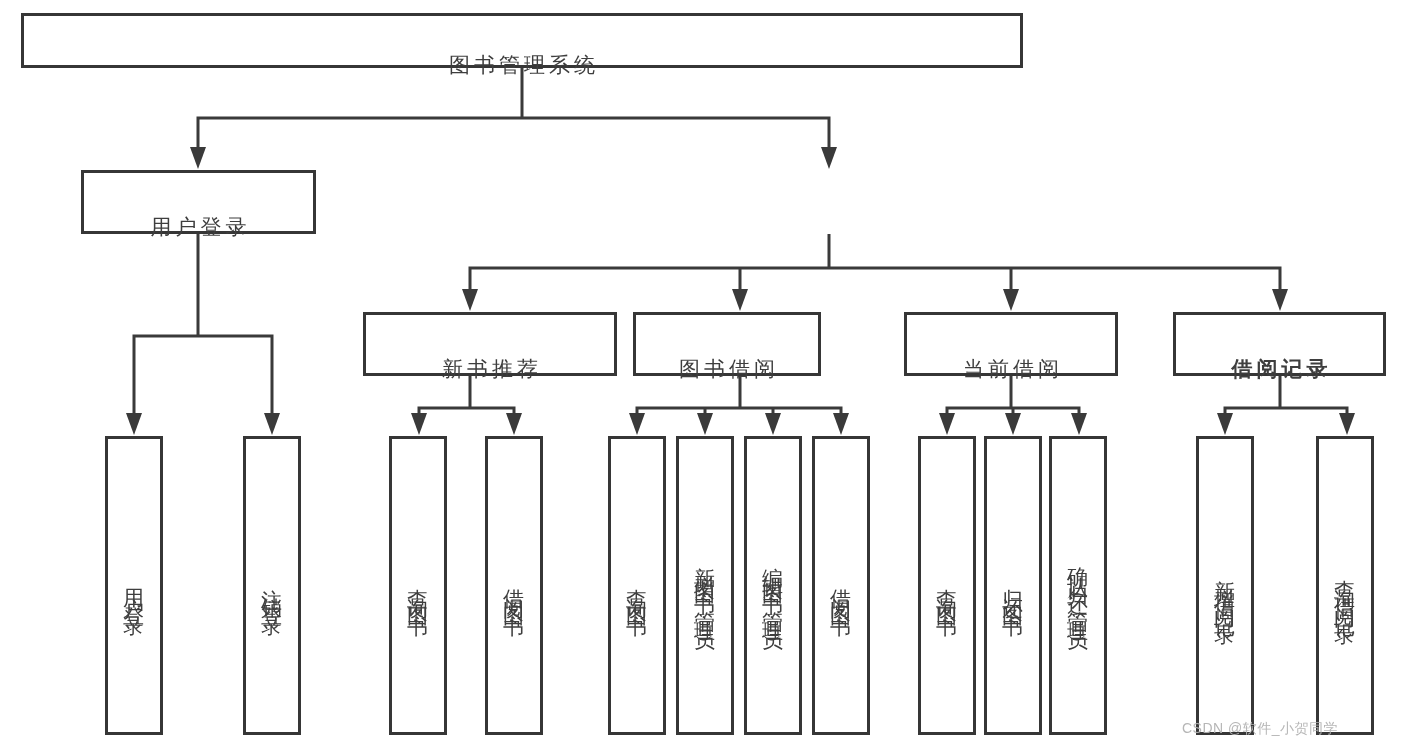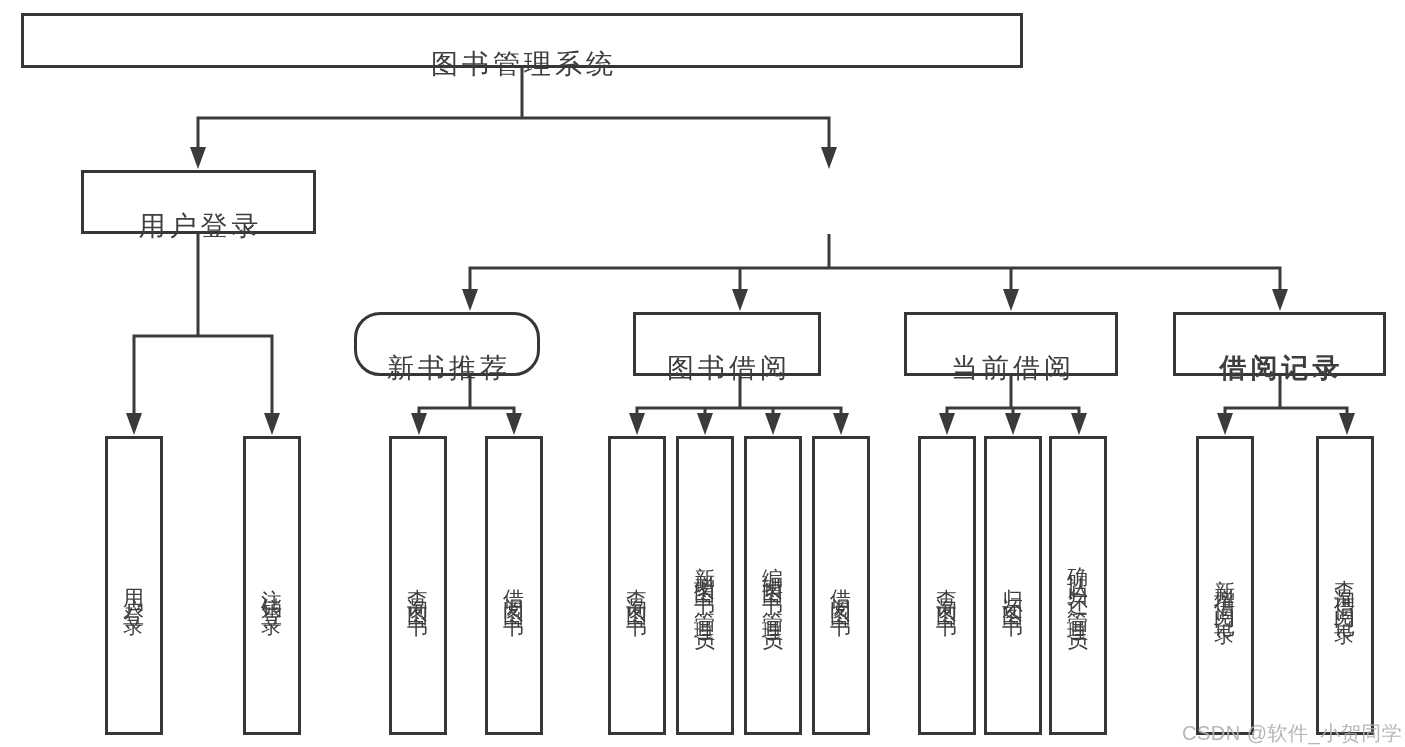--- a/index.html
+++ b/index.html
@@ -26,21 +26,21 @@
     box-sizing: border-box;
     background: #ffffff;
     border: 3px solid #363636;
     color: #3e3e3e;
     display: flex;
     align-items: center;
     justify-content: center;
     z-index: 1;
   }
   .hlabel {
-    font-size: 27px;
+    font-size: 21px;
     letter-spacing: 4px;
     white-space: nowrap;
     line-height: 1;
     padding-left: 4px; 
     margin-top: 48px;
   }
   .root {
     left: 21px; top: 13px; width: 1002px; height: 55px;
   }
   .lvl {
@@ -57,21 +57,21 @@
     letter-spacing: 9px;
     line-height: 1;
     white-space: nowrap;
     padding-top: 9px; 
   }
   .watermark {
     position: absolute;
     left: 1182px;
     top: 720px;
     z-index: 2;
-    font-size: 20px;
+    font-size: 14px;
     letter-spacing: 0.5px;
     color: rgba(178, 178, 178, 0.95);
     white-space: nowrap;
   }
 </style>
 </head>
 <body>
 
 <div class="stage">
 
@@ -116,21 +116,21 @@
   </svg>
 
   <div class="box root">
     <span class="hlabel">图书管理系统</span>
   </div>
 
   <div class="box lvl" style="left:81px; top:170px; width:235px;">
     <span class="hlabel">用户登录</span>
   </div>
 
-  <div class="box lvl" style="left:354px; top:312px; width:186px;border-radius:26px;">
+  <div class="box lvl" style="left:363px; top:312px; width:254px;">
     <span class="hlabel">新书推荐</span>
   </div>
   <div class="box lvl" style="left:633px; top:312px; width:188px;">
     <span class="hlabel">图书借阅</span>
   </div>
   <div class="box lvl" style="left:904px; top:312px; width:214px;">
     <span class="hlabel">当前借阅</span>
   </div>
   <div class="box lvl" style="left:1173px; top:312px; width:213px;font-weight:bold;">
     <span class="hlabel">借阅记录</span>

